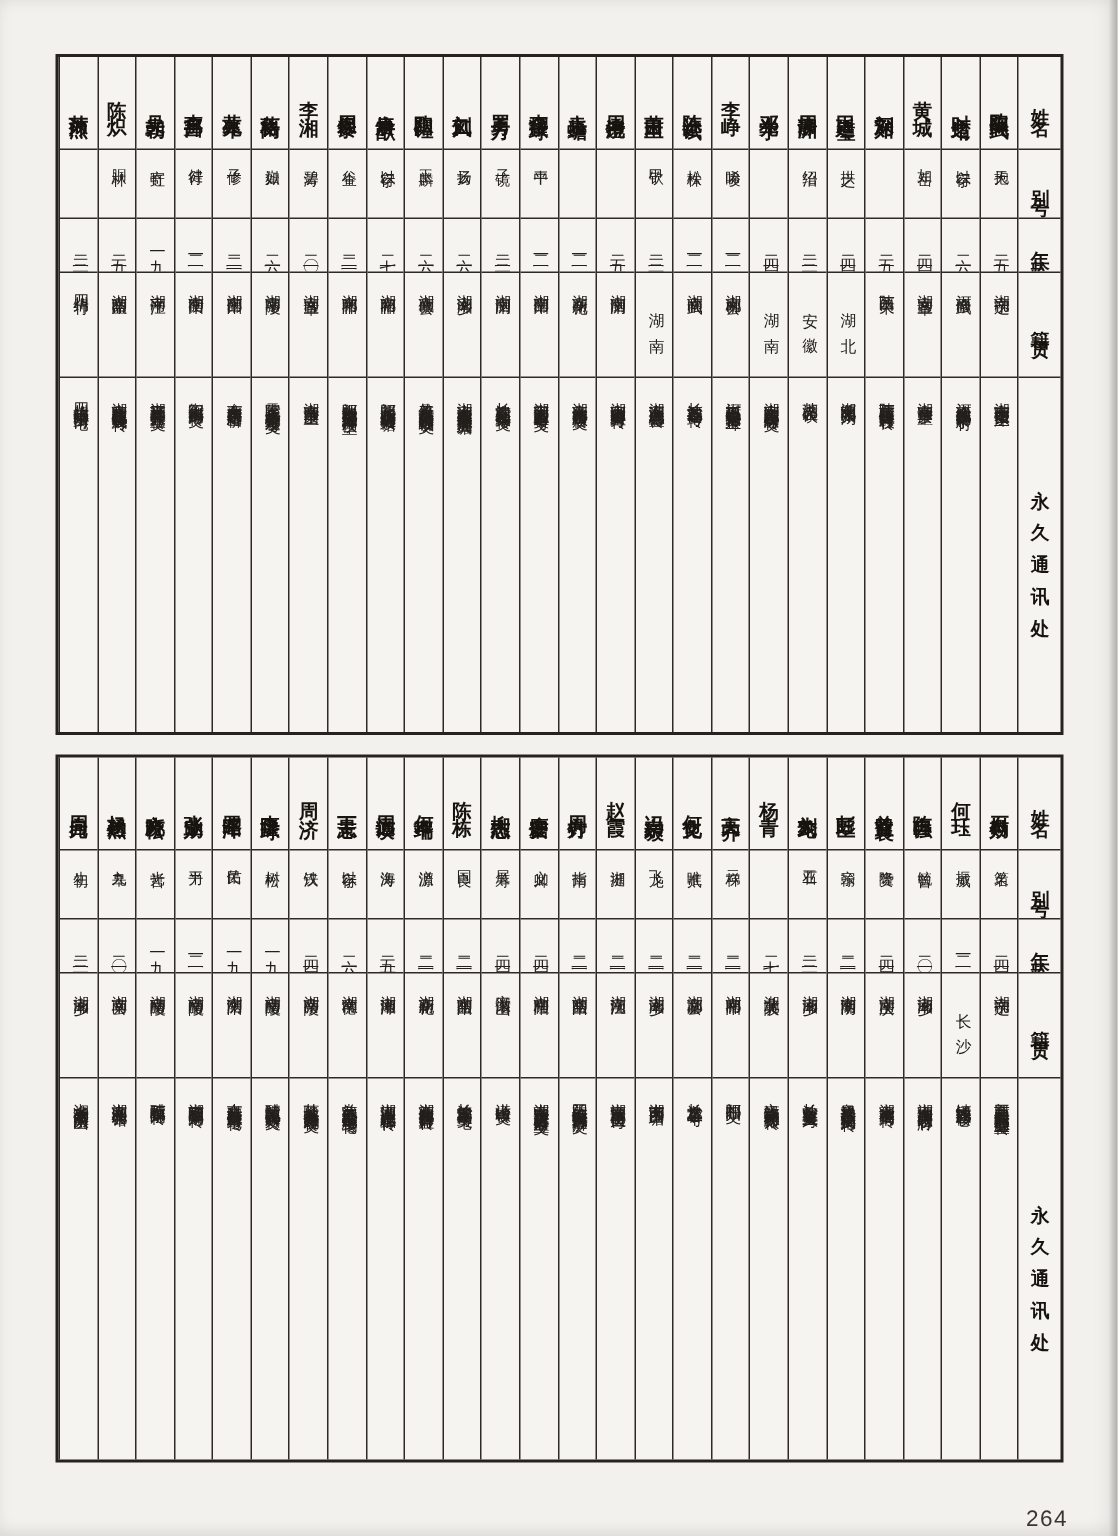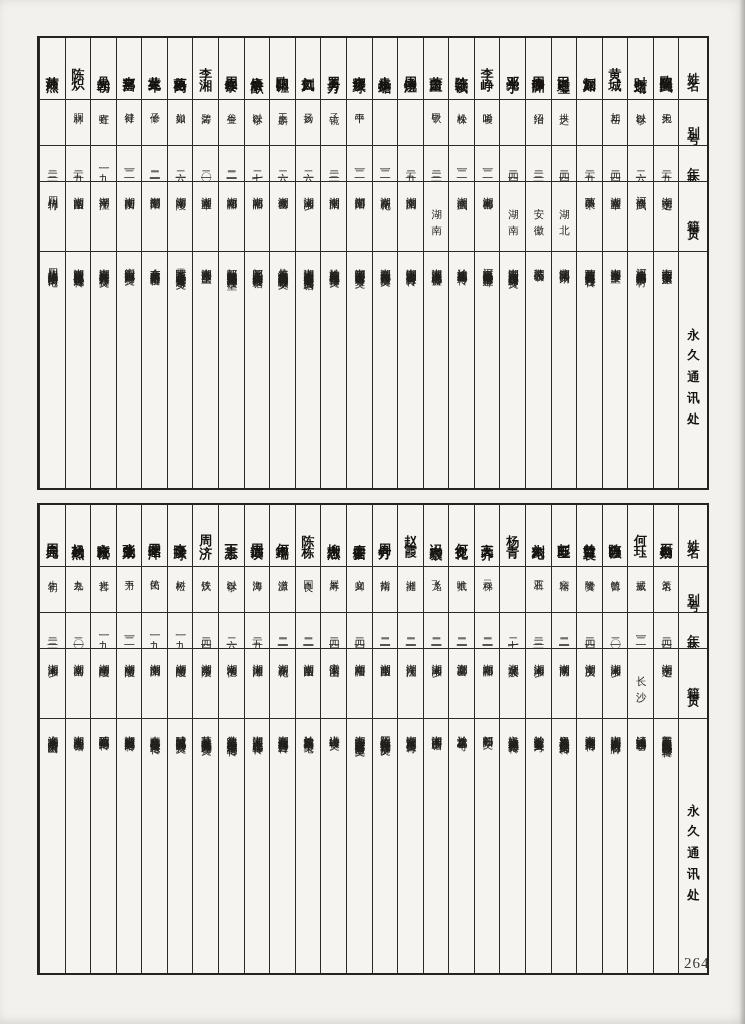--- a/index.html
+++ b/index.html
@@ -52,23 +52,23 @@
   .c-origin .vtext{font-size:10.5px;letter-spacing:0.1em;}
   .c-origin.spread{align-items:center;padding-top:0;}
   .c-origin.spread .vtext{letter-spacing:1.6em;}
   .c-addr{align-items:flex-start;padding-top:8px;}
   .c-addr .vtext{font-size:10.5px;letter-spacing:0.07em;}
   
   .hcell .vtext{font-weight:700;color:#17140f;}
   .hcell.h-small .vtext{font-size:12.5px;letter-spacing:0.55em;}
   .hcell.h-tall .vtext{font-size:12.5px;letter-spacing:1.7em;}
   #page-number{
-    position:absolute;left:684px;top:955px;
+    position:absolute;left:684px;top:1004px;
     font-size:15px;letter-spacing:1px;color:#3a362f;
-    font-family:Liberation Serif, serif;
+    font-family:Liberation Sans, sans-serif;
   }
   .scan-edge{
     position:absolute;right:0;top:0;width:6px;height:100%;
     background:linear-gradient(to left, rgba(40,35,30,0.25), rgba(40,35,30,0));
   }
 </style>
 </head>
 <body>
 
 <div id="page">

